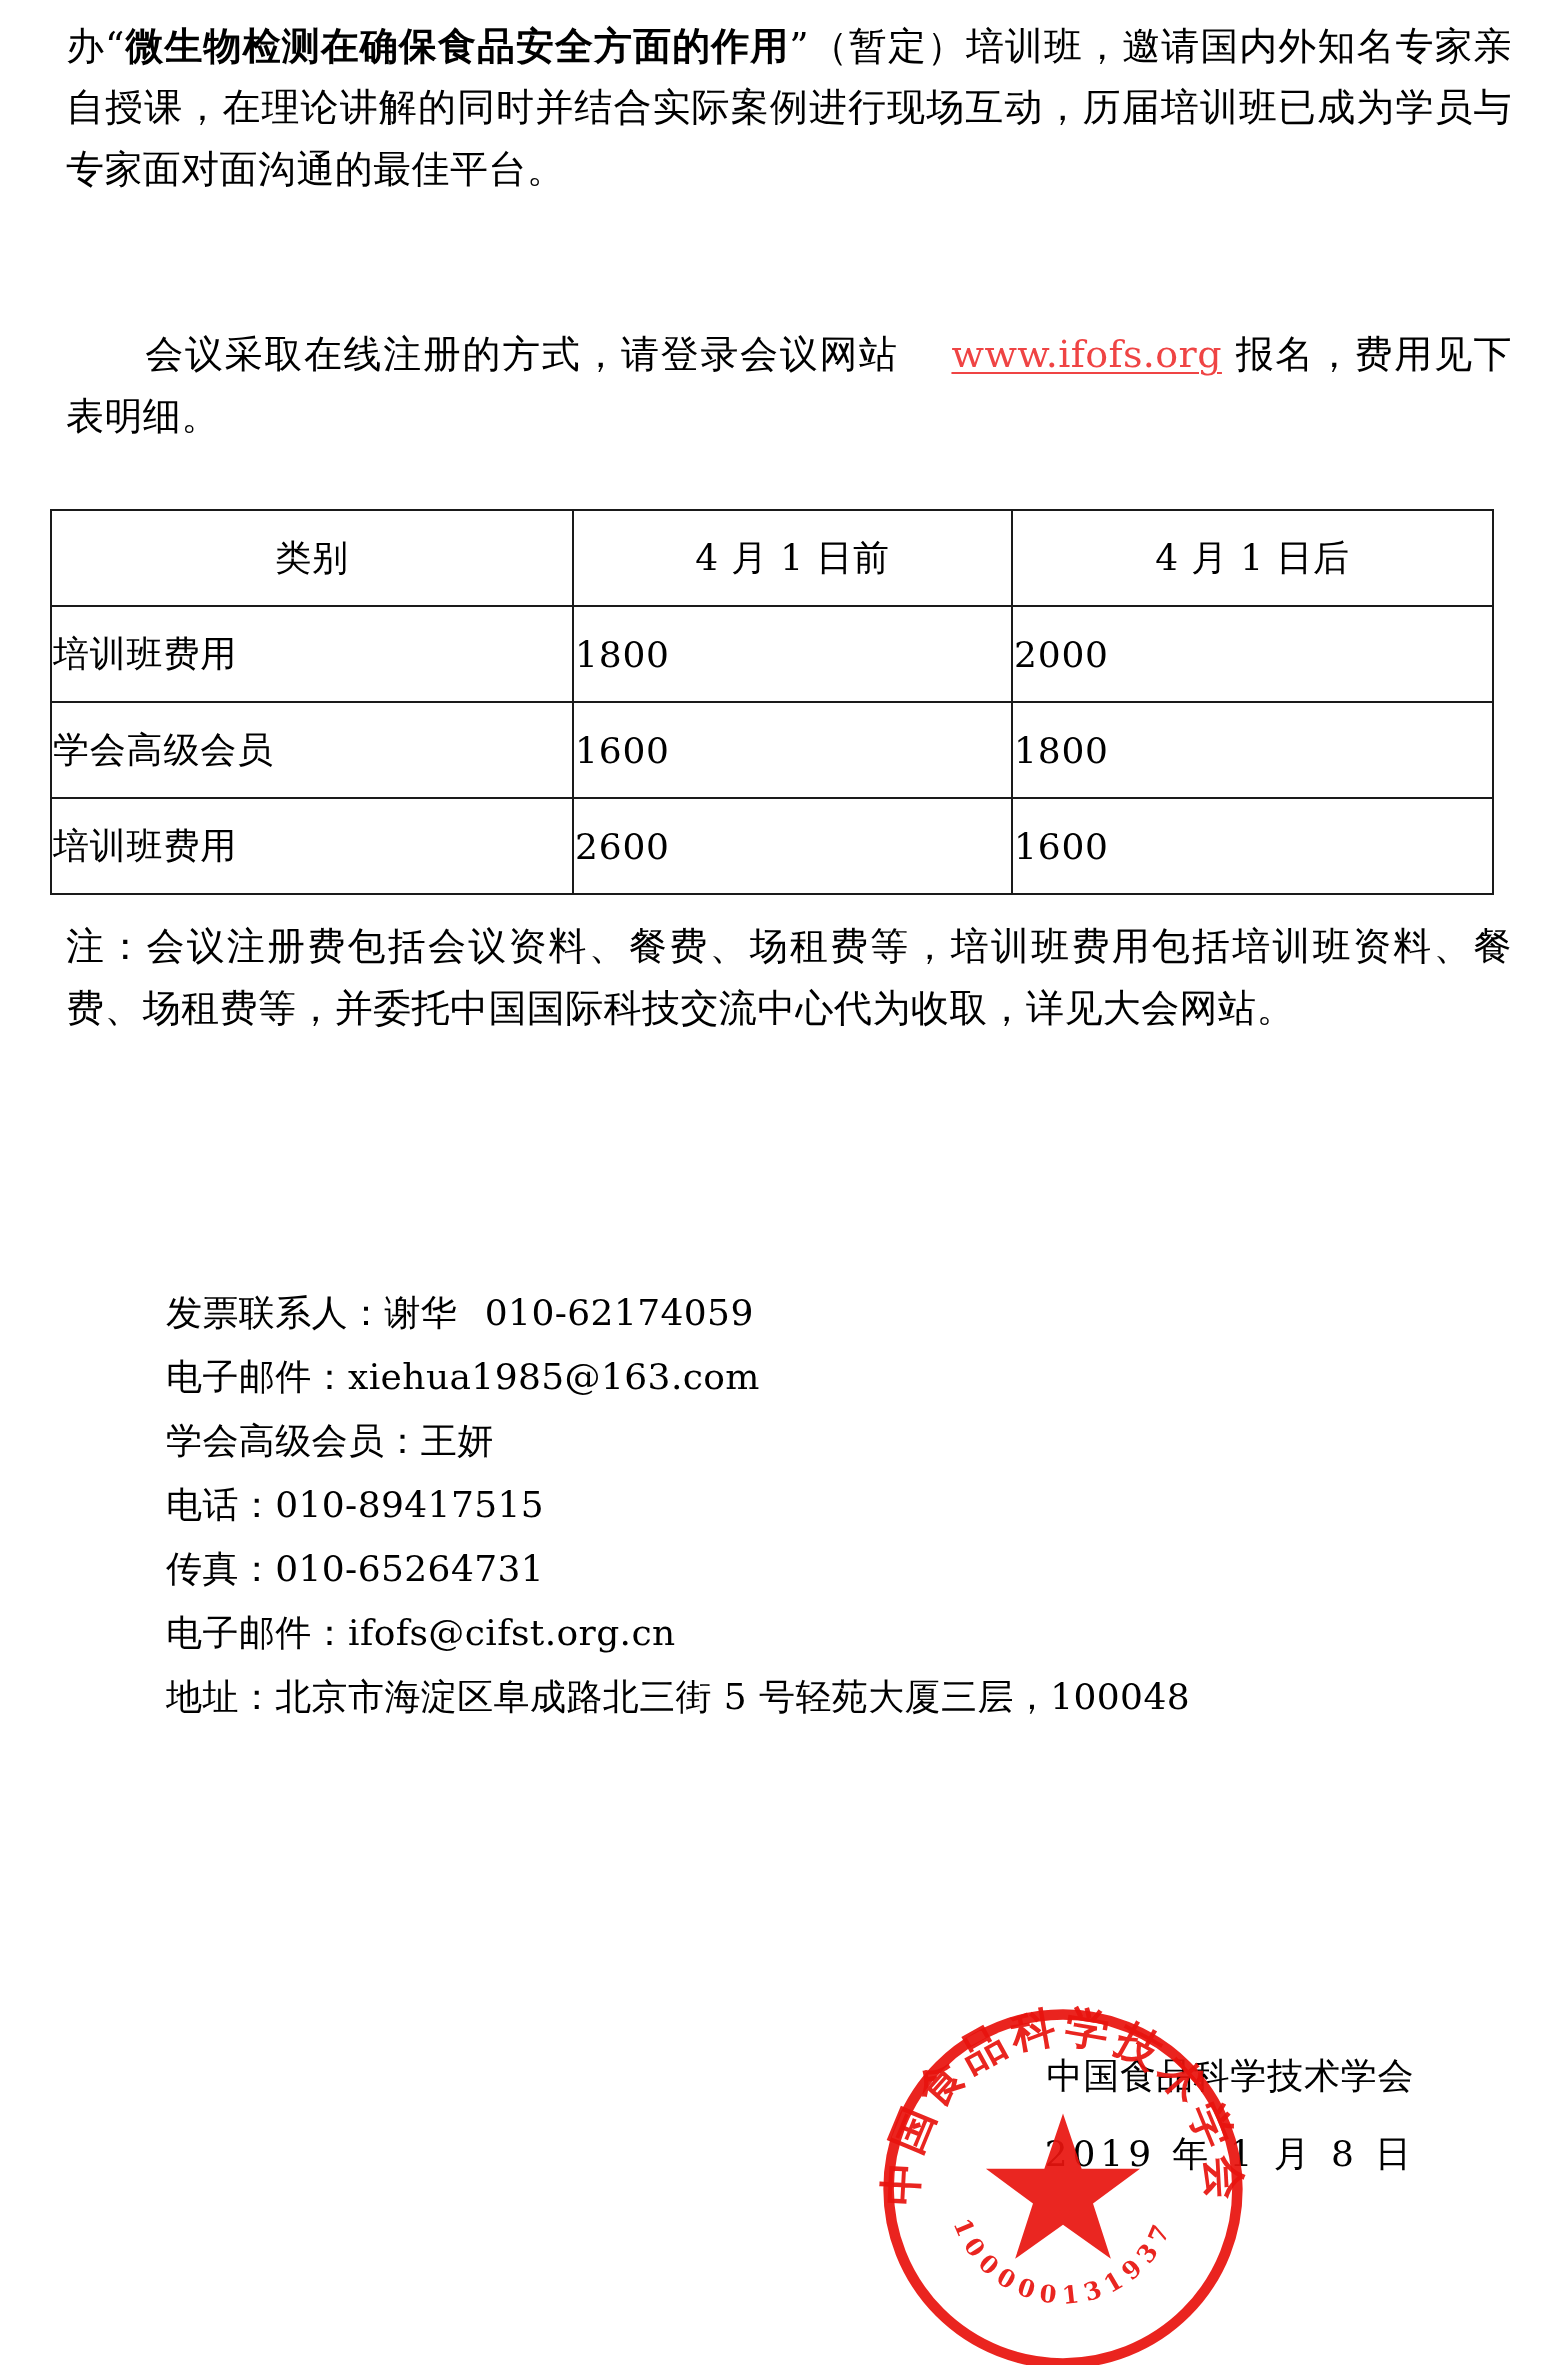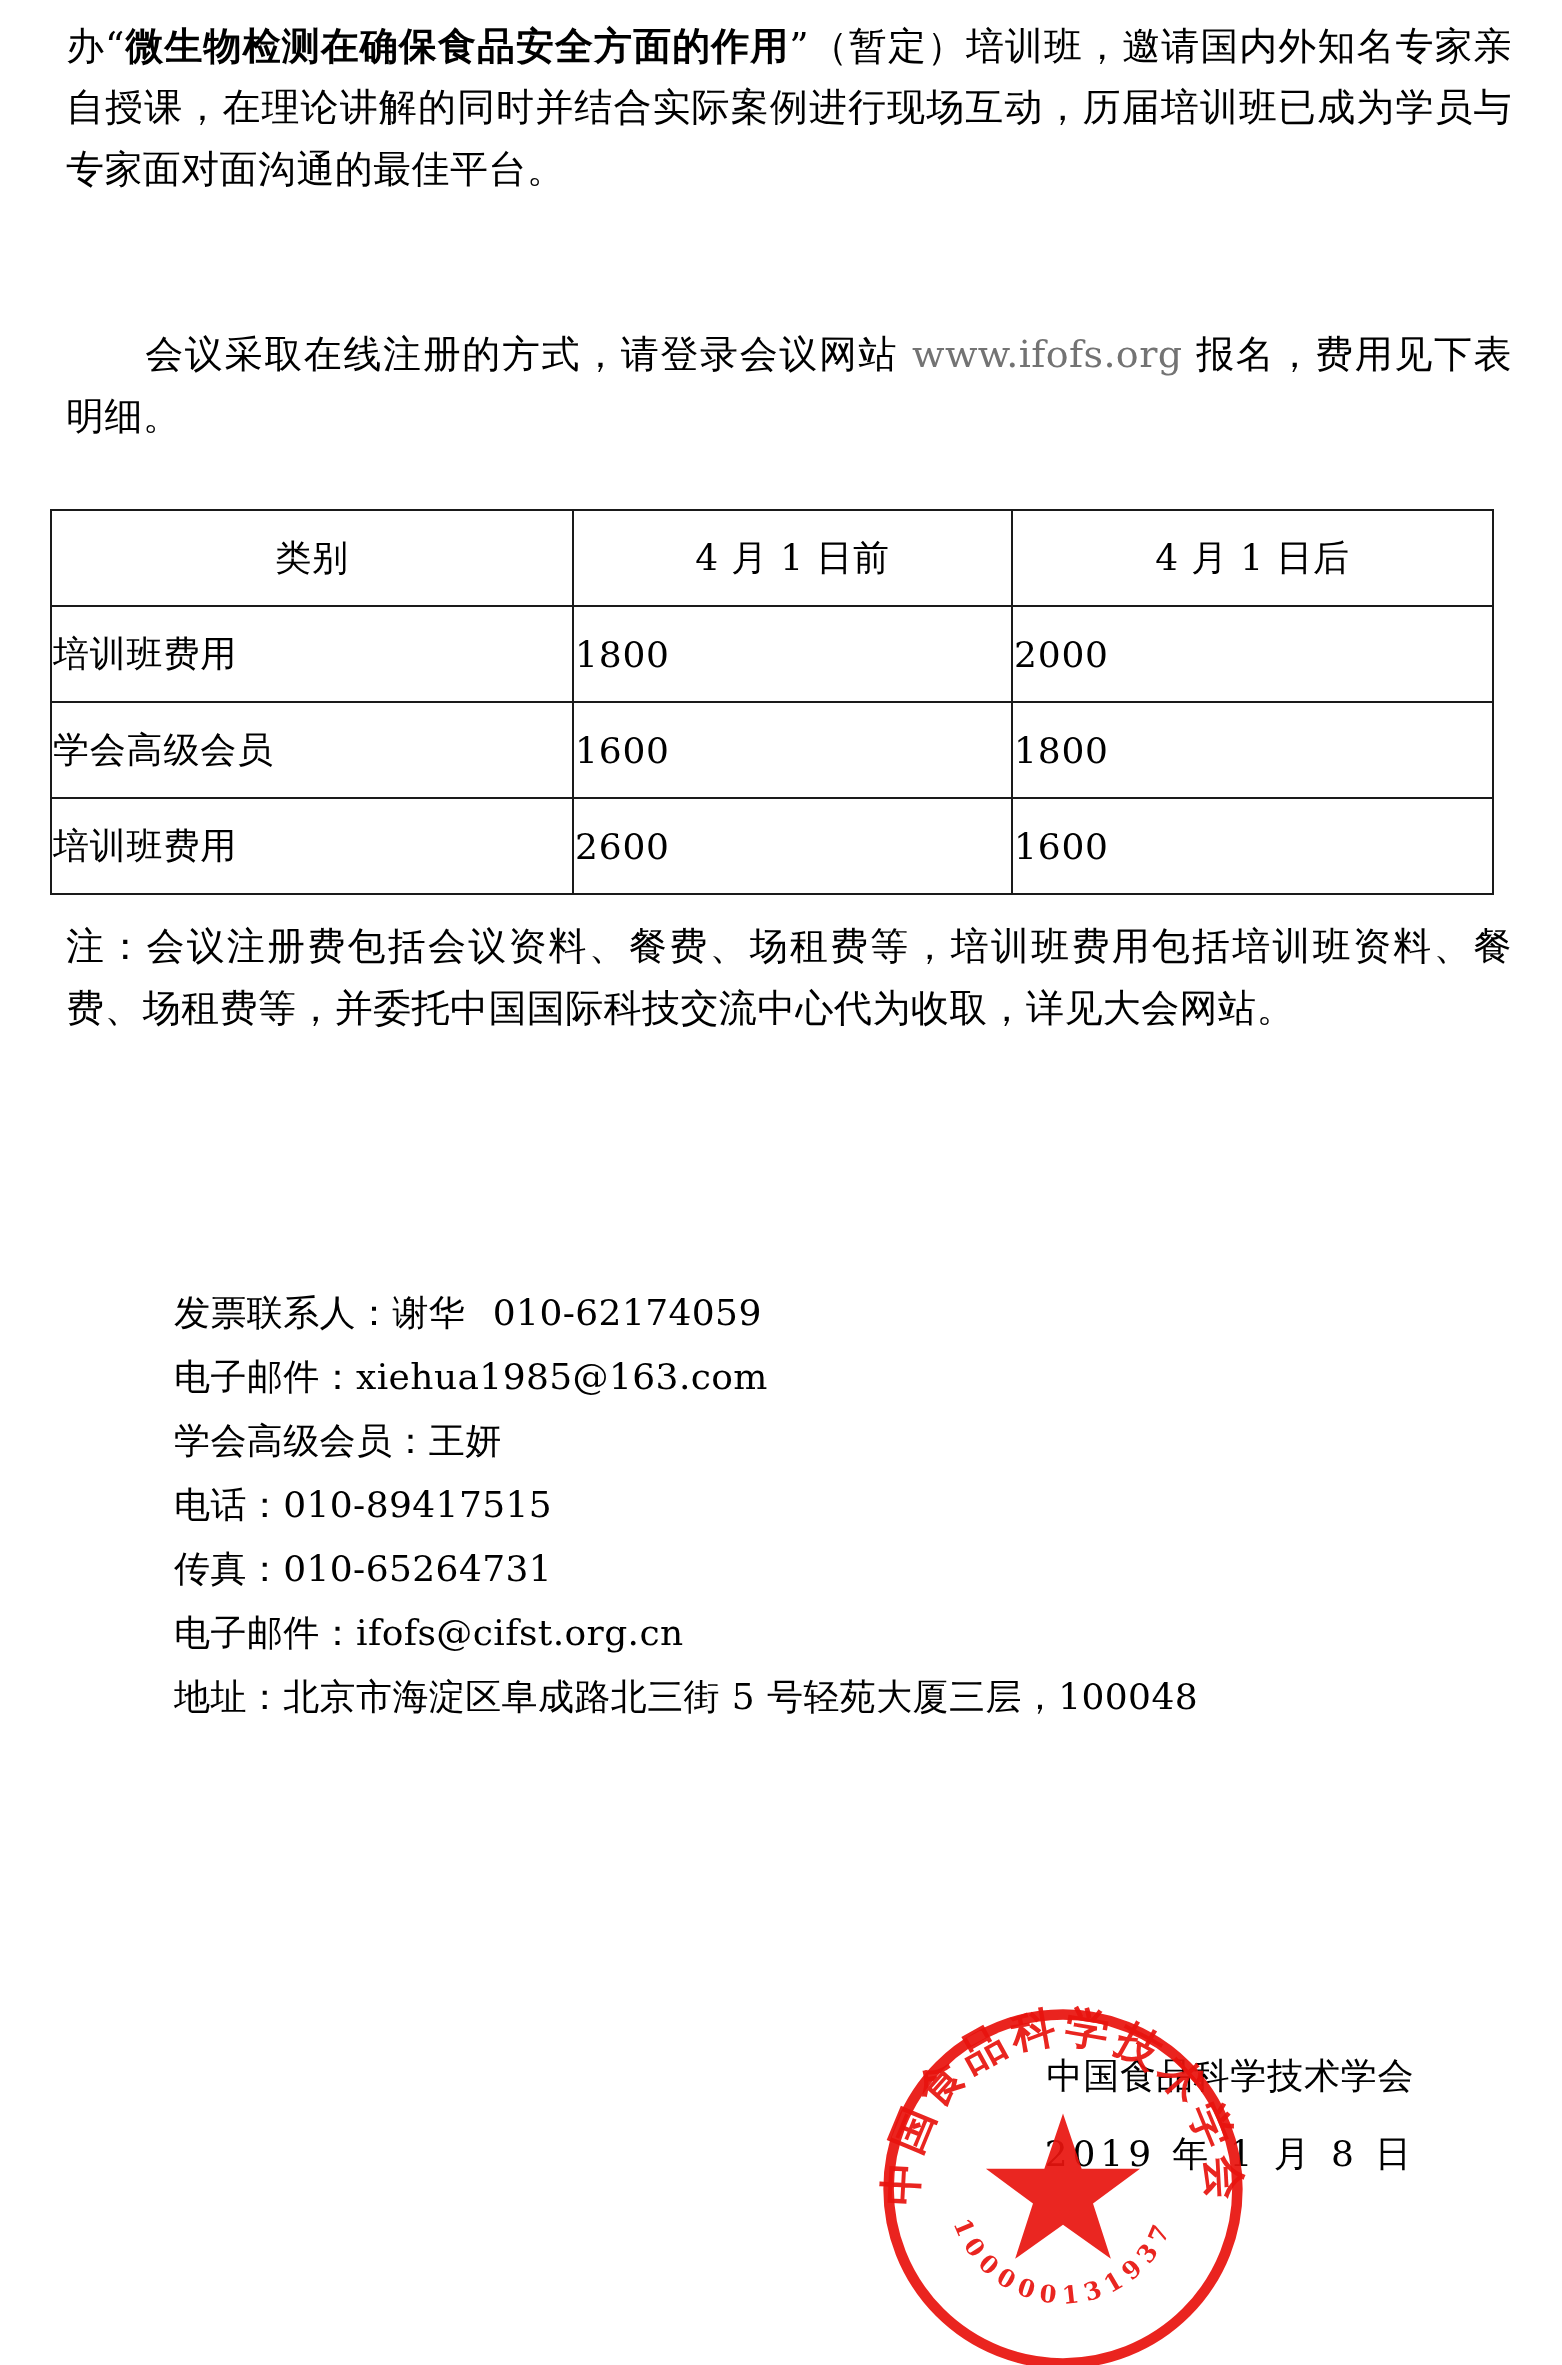--- a/index.html
+++ b/index.html
@@ -31,23 +31,25 @@
     line-height: 1.62;
     letter-spacing: 0.4px;
     text-align: justify;
     text-justify: inter-character;
     color: #000;
   }
   .para .indent { display: inline-block; width: 78px; }
   .bold-q { font-weight: 700; }
 
   a.weblink, .weblink {
-    color: #737373;
+    color: #ef4444;
+    text-decoration: underline;
     text-underline-offset: 4.9px;
     text-decoration-thickness: 2.4px;
+    margin-left: 39px;
   }
 
   
   .fee-table {
     position: absolute;
     left: 50px;
     top: 509px;
     width: 1443px;
     border-collapse: collapse;
     table-layout: fixed;
@@ -69,21 +71,20 @@
     position: absolute;
     left: 166px;
     top: 1295px;
     font-size: 36px;
     line-height: 1.0;
   }
   .contact .line {
     height: 64px;
     white-space: nowrap;
     letter-spacing: 0.4px;
-    margin-left: 8px;
   }
   .contact .gap { display: inline-block; width: 27.6px; }
 
   
   .sign {
     position: absolute;
     right: 146px;
     top: 2058px;
     font-size: 36px;
     text-align: center;

